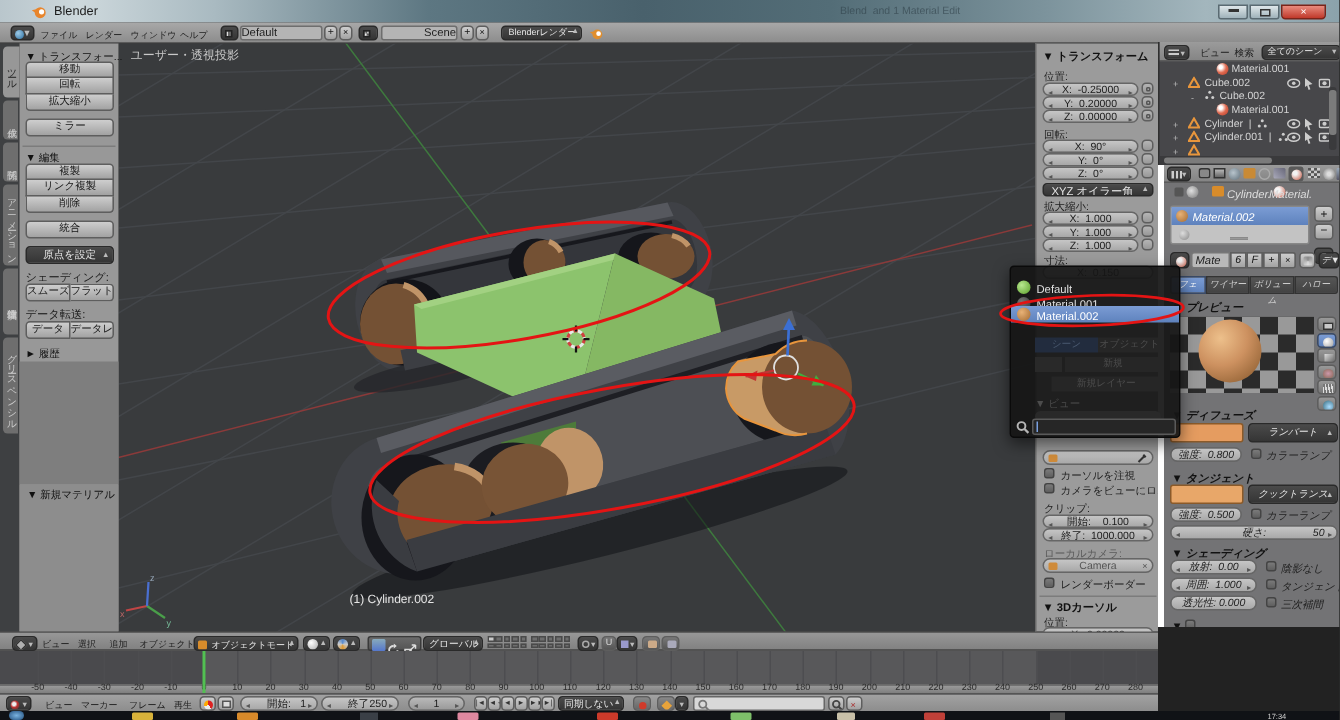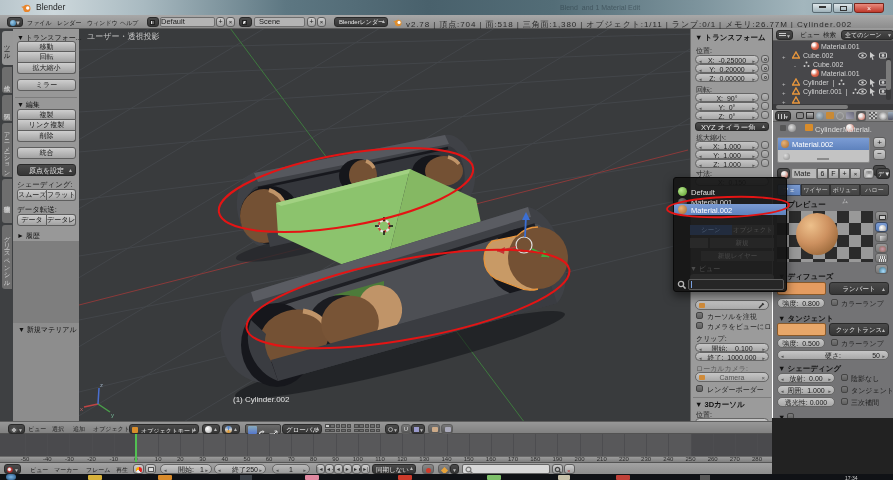--- a/index.html
+++ b/index.html
@@ -55,30 +55,29 @@
  <div class="darkdrop" style="left:147px;top:2px;width:12px;height:10px;">
         <span style="position:absolute;left:2px;top:2px;width:5px;height:5px;background:linear-gradient(90deg,#ddd 40%,#666 40%);border:1px solid #222;"></span>
       </div>
  <div class="abs" style="left:160px;top:2px;width:55px;height:10px;background:#b4b4b4;border:1px solid #6e6e6e;border-radius:2px;color:#1e1e1e;font-size:7.5px;line-height:8px;padding-left:0;">Default</div>
  <div class="btn" style="left:216px;top:2px;width:9px;height:10px;font-size:7px;line-height:8px;">+</div>
  <div class="btn" style="left:226px;top:2px;width:9px;height:10px;font-size:6px;line-height:8px;">×</div>
 
  <div class="darkdrop" style="left:239px;top:2px;width:13px;height:10px;">
         <span style="position:absolute;left:2px;top:2px;width:5px;height:5px;background:conic-gradient(#eee,#444,#eee,#555);border:1px solid #222;"></span>
       </div>
- <div class="abs" style="left:254px;top:2px;width:51px;height:10px;background:#b4b4b4;border:1px solid #6e6e6e;border-radius:2px;color:#1e1e1e;font-size:7.5px;line-height:8px;padding-left:4px;">Scene</div>
+ <div class="abs" style="left:254px;top:2px;width:51px;height:10px;background:#b4b4b4;border:1px solid #6e6e6e;border-radius:2px;color:#1e1e1e;font-size:7.5px;line-height:8px;padding-left:4px;text-align:right;">Scene</div>
  <div class="btn" style="left:307px;top:2px;width:9px;height:10px;font-size:7px;line-height:8px;">+</div>
  <div class="btn" style="left:317px;top:2px;width:9px;height:10px;font-size:6px;line-height:8px;">×</div>
  <div class="darkdrop jp" style="left:334px;top:2px;width:54px;height:10px;padding-left:4px;font-size:6px;line-height:9px;">Blenderレンダー<span style="position:absolute;right:1px;top:-1px;font-size:5px;color:#bbb;">▲<br>▼</span></div>
  <svg class="abs" style="left:393px;top:3px" width="9" height="9" viewBox="0 0 11 11">
   <circle cx="6.4" cy="6" r="4" fill="#e08e2d"></circle>
         <circle cx="7.4" cy="5.4" r="1.9" fill="#fff"></circle>
   <path d="M0.2 4.2 L5 3.2 L2.5 5.8 Z" fill="#e08e2d"></path>
       </svg>
- <div class="abs jp" style="left:406px;top:4px;color:#2a2a2a;font-size:8px;letter-spacing:0.9px;">v2.78 | 頂点:704 | 面:518 | 三角面:1,380 | オブジェクト:1/11 | ランプ:0/1 | メモリ:26.77M | Cylinder.002</div>
 </div>
 
 <div class="abs" id="view3d" style="left:79px;top:29px;width:693px;height:392px;background:#393b3d;overflow:hidden;">
 <svg width="693" height="392" viewBox="79 29 693 392" style="position:absolute;left:0;top:0;">
  <g stroke="#43464a" stroke-width="1" fill="none">
   <line x1="79" y1="50" x2="772" y2="32"></line>
   <line x1="79" y1="78" x2="772" y2="48"></line>
   <line x1="79" y1="112" x2="772" y2="66"></line>
   <line x1="79" y1="152" x2="772" y2="88"></line>
   <line x1="79" y1="200" x2="772" y2="114"></line>
@@ -550,21 +549,21 @@
           <path d="M4 1 L7.5 7 L0.5 7 Z" fill="none" stroke="#e8963c" stroke-width="1.4"></path>
         </svg>
  </div>
  <div class="abs" style="left:113px;top:30px;width:5px;height:42px;background:#3a3a3c;border-radius:2px;">
         <div style="position:absolute;left:0;top:2px;width:5px;height:30px;background:#7b7b7b;border-radius:2px;"></div>
       </div>
  <div class="abs" style="left:0;top:76px;width:121px;height:6px;background:#3a3a3c;">
         <div style="position:absolute;left:3px;top:1px;width:72px;height:4px;background:#7b7b7b;border-radius:2px;"></div>
       </div>
 </div>
-<div class="abs" id="props" style="left:772px;top:110px;width:121px;height:308px;background:#737375;border-left:1px solid #ffffff;overflow:hidden;">
+<div class="abs" id="props" style="left:772px;top:110px;width:121px;height:308px;background:#737375;border-left:4px solid #ffffff;overflow:hidden;font-style:italic;">
 
  <div class="abs" style="left:0;top:0;width:121px;height:12px;background:linear-gradient(#9a9a9a,#848484);border-bottom:1px solid #5c5c5c;"></div>
  <div class="abs" id="propicons" style="left:0;top:0;width:121px;height:12px;">
   <div class="darkdrop" style="left:2px;top:1px;width:16px;height:10px;">
           <span style="position:absolute;left:2px;top:2px;width:7px;height:5px;background:repeating-linear-gradient(90deg,#ccc 0 1.5px,#444 1.5px 3px);"></span>
           <span style="position:absolute;right:1px;top:0;color:#bbb;font-size:5px;">▼</span>
         </div>
   <span class="abs" style="left:23px;top:2px;width:8px;height:7px;background:#888;border-radius:2px;box-shadow:inset 0 0 0 1px #333;"></span>
   <span class="abs" style="left:33px;top:2px;width:8px;height:7px;background:linear-gradient(#b8b8b8,#666);border:1px solid #333;"></span>
   <span class="abs" style="left:43px;top:2px;width:8px;height:8px;background:radial-gradient(circle at 40% 40%,#b8c4cc,#5f6f7a);border-radius:50%;"></span>

